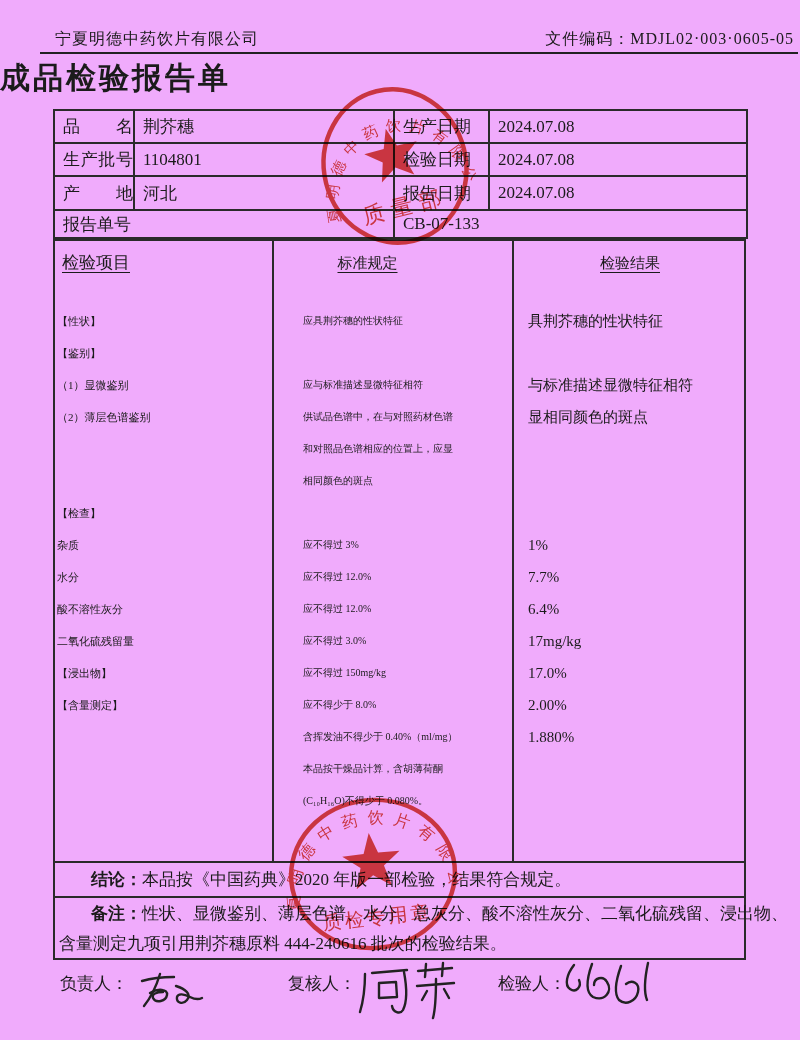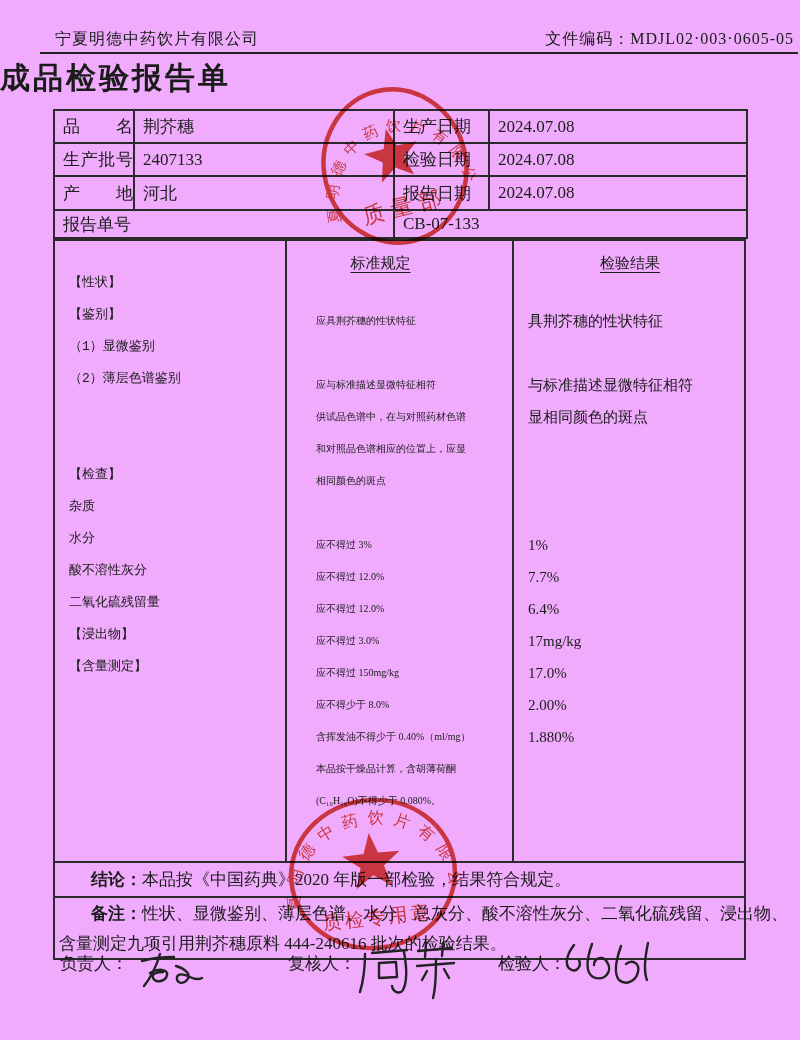--- a/index.html
+++ b/index.html
@@ -18,43 +18,43 @@
   table.info{position:absolute;top:109px;left:53px;width:693px;border-collapse:collapse;
              table-layout:fixed;font-size:17px;}
   table.info td{border:2px solid #2a2a2a;padding:0 0 0 8px;overflow:hidden;white-space:nowrap;}
   td.jus{text-align:justify;text-align-last:justify;padding:0 12px;}
   td.dl{padding-left:7px;}
 
   
   .mainbox{position:absolute;top:239px;left:53px;width:693px;height:624px;border:2px solid #2a2a2a;}
   .col{position:absolute;top:0;bottom:0;}
   .c1{left:0;width:230px;}
-  .c2{left:230px;width:189px;border-left:2px solid #2a2a2a;}
+  .c2{left:217px;width:189px;border-left:2px solid #2a2a2a;}
   .c3{left:457px;width:234px;border-left:2px solid #2a2a2a;}
   .colhead{padding-top:8px;height:38px;line-height:28px;white-space:nowrap;}
   .c1 .colhead{padding-left:7px;font-size:17px;}
   .c2 .colhead,.c3 .colhead{text-align:center;font-size:15px;}
   .u{text-decoration:underline;text-underline-offset:4px;}
   .colspacer{height:26px;}
   .tline{height:32px;line-height:32px;white-space:nowrap;}
-  .c1 .tline{padding-left:14px;font-size:13px;font-family:Liberation Mono, monospace;}
+  .c1 .tline{padding-left:2px;font-size:11px;}
   .c2 .tline{padding-left:22px;font-size:10px;margin-left:7px;}
   .c3 .tline{padding-left:14px;font-size:15px;}
 
   
   .concbox{position:absolute;top:861px;left:53px;width:693px;height:37px;border:2px solid #2a2a2a;
            font-size:17px;line-height:33px;padding-left:36px;white-space:nowrap;}
   .remarkbox{position:absolute;top:896px;left:53px;width:693px;height:64px;border:2px solid #2a2a2a;
              border-top:none;font-size:17px;padding:3px 4px 0 4px;}
   .rline{height:30px;line-height:30px;white-space:nowrap;}
   .rline.first{padding-left:32px;}
   b.lbl{font-weight:bold;}
 
   
-  .footer{position:absolute;top:946px;left:0;width:800px;height:70px;font-size:17px;padding-left:44px;}
+  .footer{position:absolute;top:966px;left:0;width:800px;height:70px;font-size:17px;padding-left:44px;}
   .flabel{position:absolute;top:6px;white-space:nowrap;}
   .fl1{left:60px;} .fl2{left:288px;} .fl3{left:498px;}
   .sig{position:absolute;}
   .sig path{stroke:#222;stroke-width:2.4;fill:none;stroke-linecap:round;stroke-linejoin:round;}
   .sg1{left:130px;top:0px;} .sg2{left:352px;top:-6px;} .sg3{left:558px;top:-8px;}
 
   
   .stamp{position:absolute;mix-blend-mode:multiply;opacity:0.9;}
   .st1{left:314px;top:80px;}
   .st2{left:284px;top:793px;}
@@ -83,39 +83,40 @@
       </colgroup>
     <tbody>
         <tr style="height:33px">
       <td class="jus">品名</td>
       <td>荆芥穗</td>
       <td class="dl">生产日期</td>
       <td>2024.07.08</td>
     </tr>
     <tr style="height:33px">
       <td class="jus">生产批号</td>
-      <td>2407133</td>
+      <td>1104801</td>
       <td class="dl">检验日期</td>
       <td>2024.07.08</td>
     </tr>
     <tr style="height:34px">
       <td class="jus">产地</td>
       <td>河北</td>
       <td class="dl">报告日期</td>
       <td>2024.07.08</td>
     </tr>
     <tr style="height:28px">
       <td colspan="2" class="dl">报告单号</td>
       <td colspan="2" class="dl">CB-07-133</td>
     </tr>
   </tbody>
     </table>
 
   <div class="mainbox">
     <div class="col c1">
+      <div class="colhead"><span class="u">检验项目</span></div>
       <div class="colspacer"></div>
       <div>
           <div class="tline">【性状】</div>
           <div class="tline">【鉴别】</div>
           <div class="tline">（1）显微鉴别</div>
           <div class="tline">（2）薄层色谱鉴别</div>
           <div class="tline">&nbsp;</div>
           <div class="tline">&nbsp;</div>
           <div class="tline">【检查】</div>
           <div class="tline">杂质</div>

